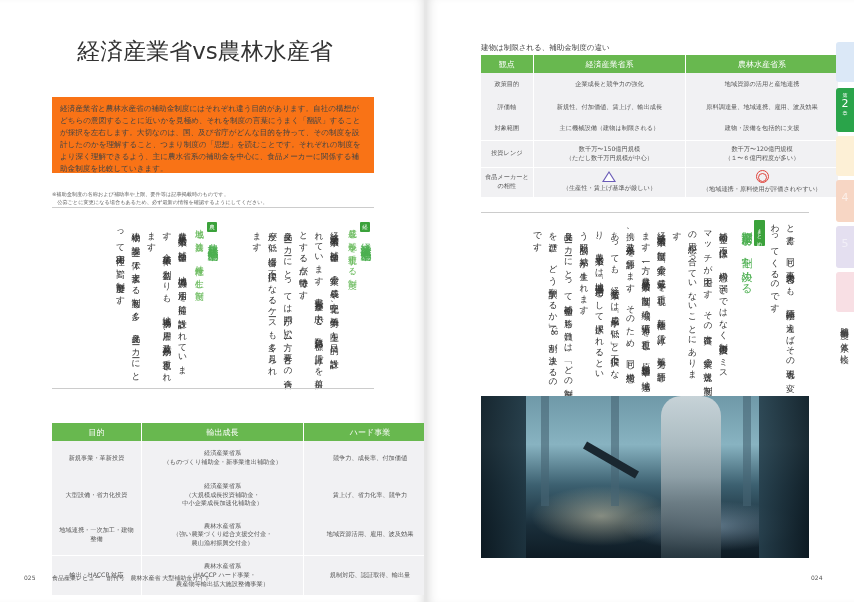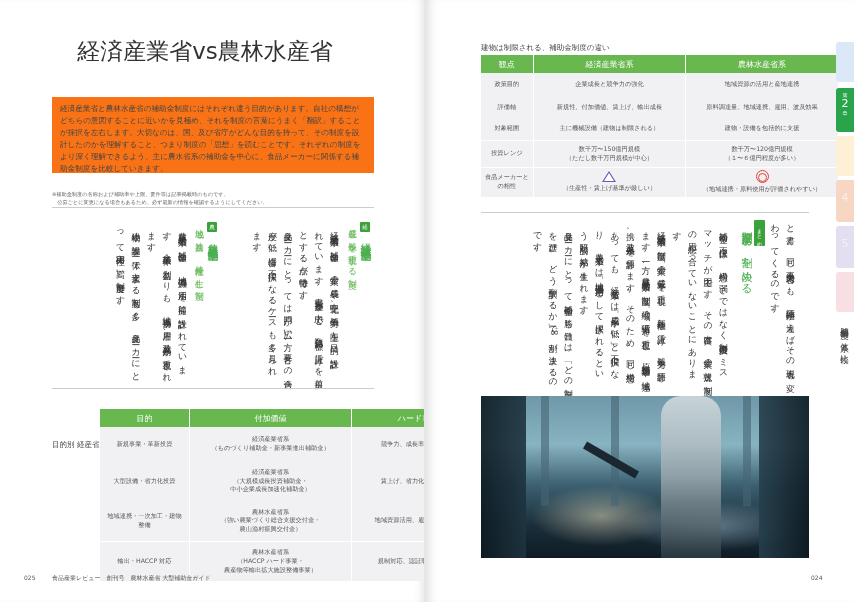--- a/index.html
+++ b/index.html
@@ -83,25 +83,25 @@
 
     <div class="badge" style="left:207px; top:222px;">農</div>
     <div class="vhead" style="left:206px; top:234px; height:120px;">農林水産省系補助金</div>
     <div class="vsub" style="left:194px; top:222px; height:150px;">地域と連携し、持続性を生む制度</div>
     <div class="vcol" style="left:78px; top:225px; width:112px; height:155px; white-space: pre-line;">農林水産省系の補助金は、地域資源の活用を前提に設計されています。企業単体の利益よりも、地域連携や雇用、波及効果が重視されます。
 建物や設備を一体で支援する制度も多く、食品メーカーにとって実用性の高い制度群です。</div>
 
     <div class="rule" style="left:52px; top:388px; width:322px;"></div>
 
     <div class="tcaption" style="left:52px; top:396px;margin-top:44px;">目的別 経産省系制度と農水省系制度</div>
-    <table class="tbl" style="left:52px; top:409px; width:384px;margin-left:48px;">
+    <table class="tbl" style="left:52px; top:423px; width:384px;">
       <thead>
         <tr>
           <th style="width:75px;">目的</th>
-          <th style="width:136px;">付加価値</th>
+          <th style="width:136px;">輸出成長</th>
           <th style="width:111px;">ハード事業</th>
         </tr>
       </thead>
       <tbody>
         <tr style="height:34px;">
           <td>新規事業・革新投資</td>
           <td>
             <div>経済産業省系</div>
             <div>（ものづくり補助金・新事業進出補助金）</div>
           </td>

